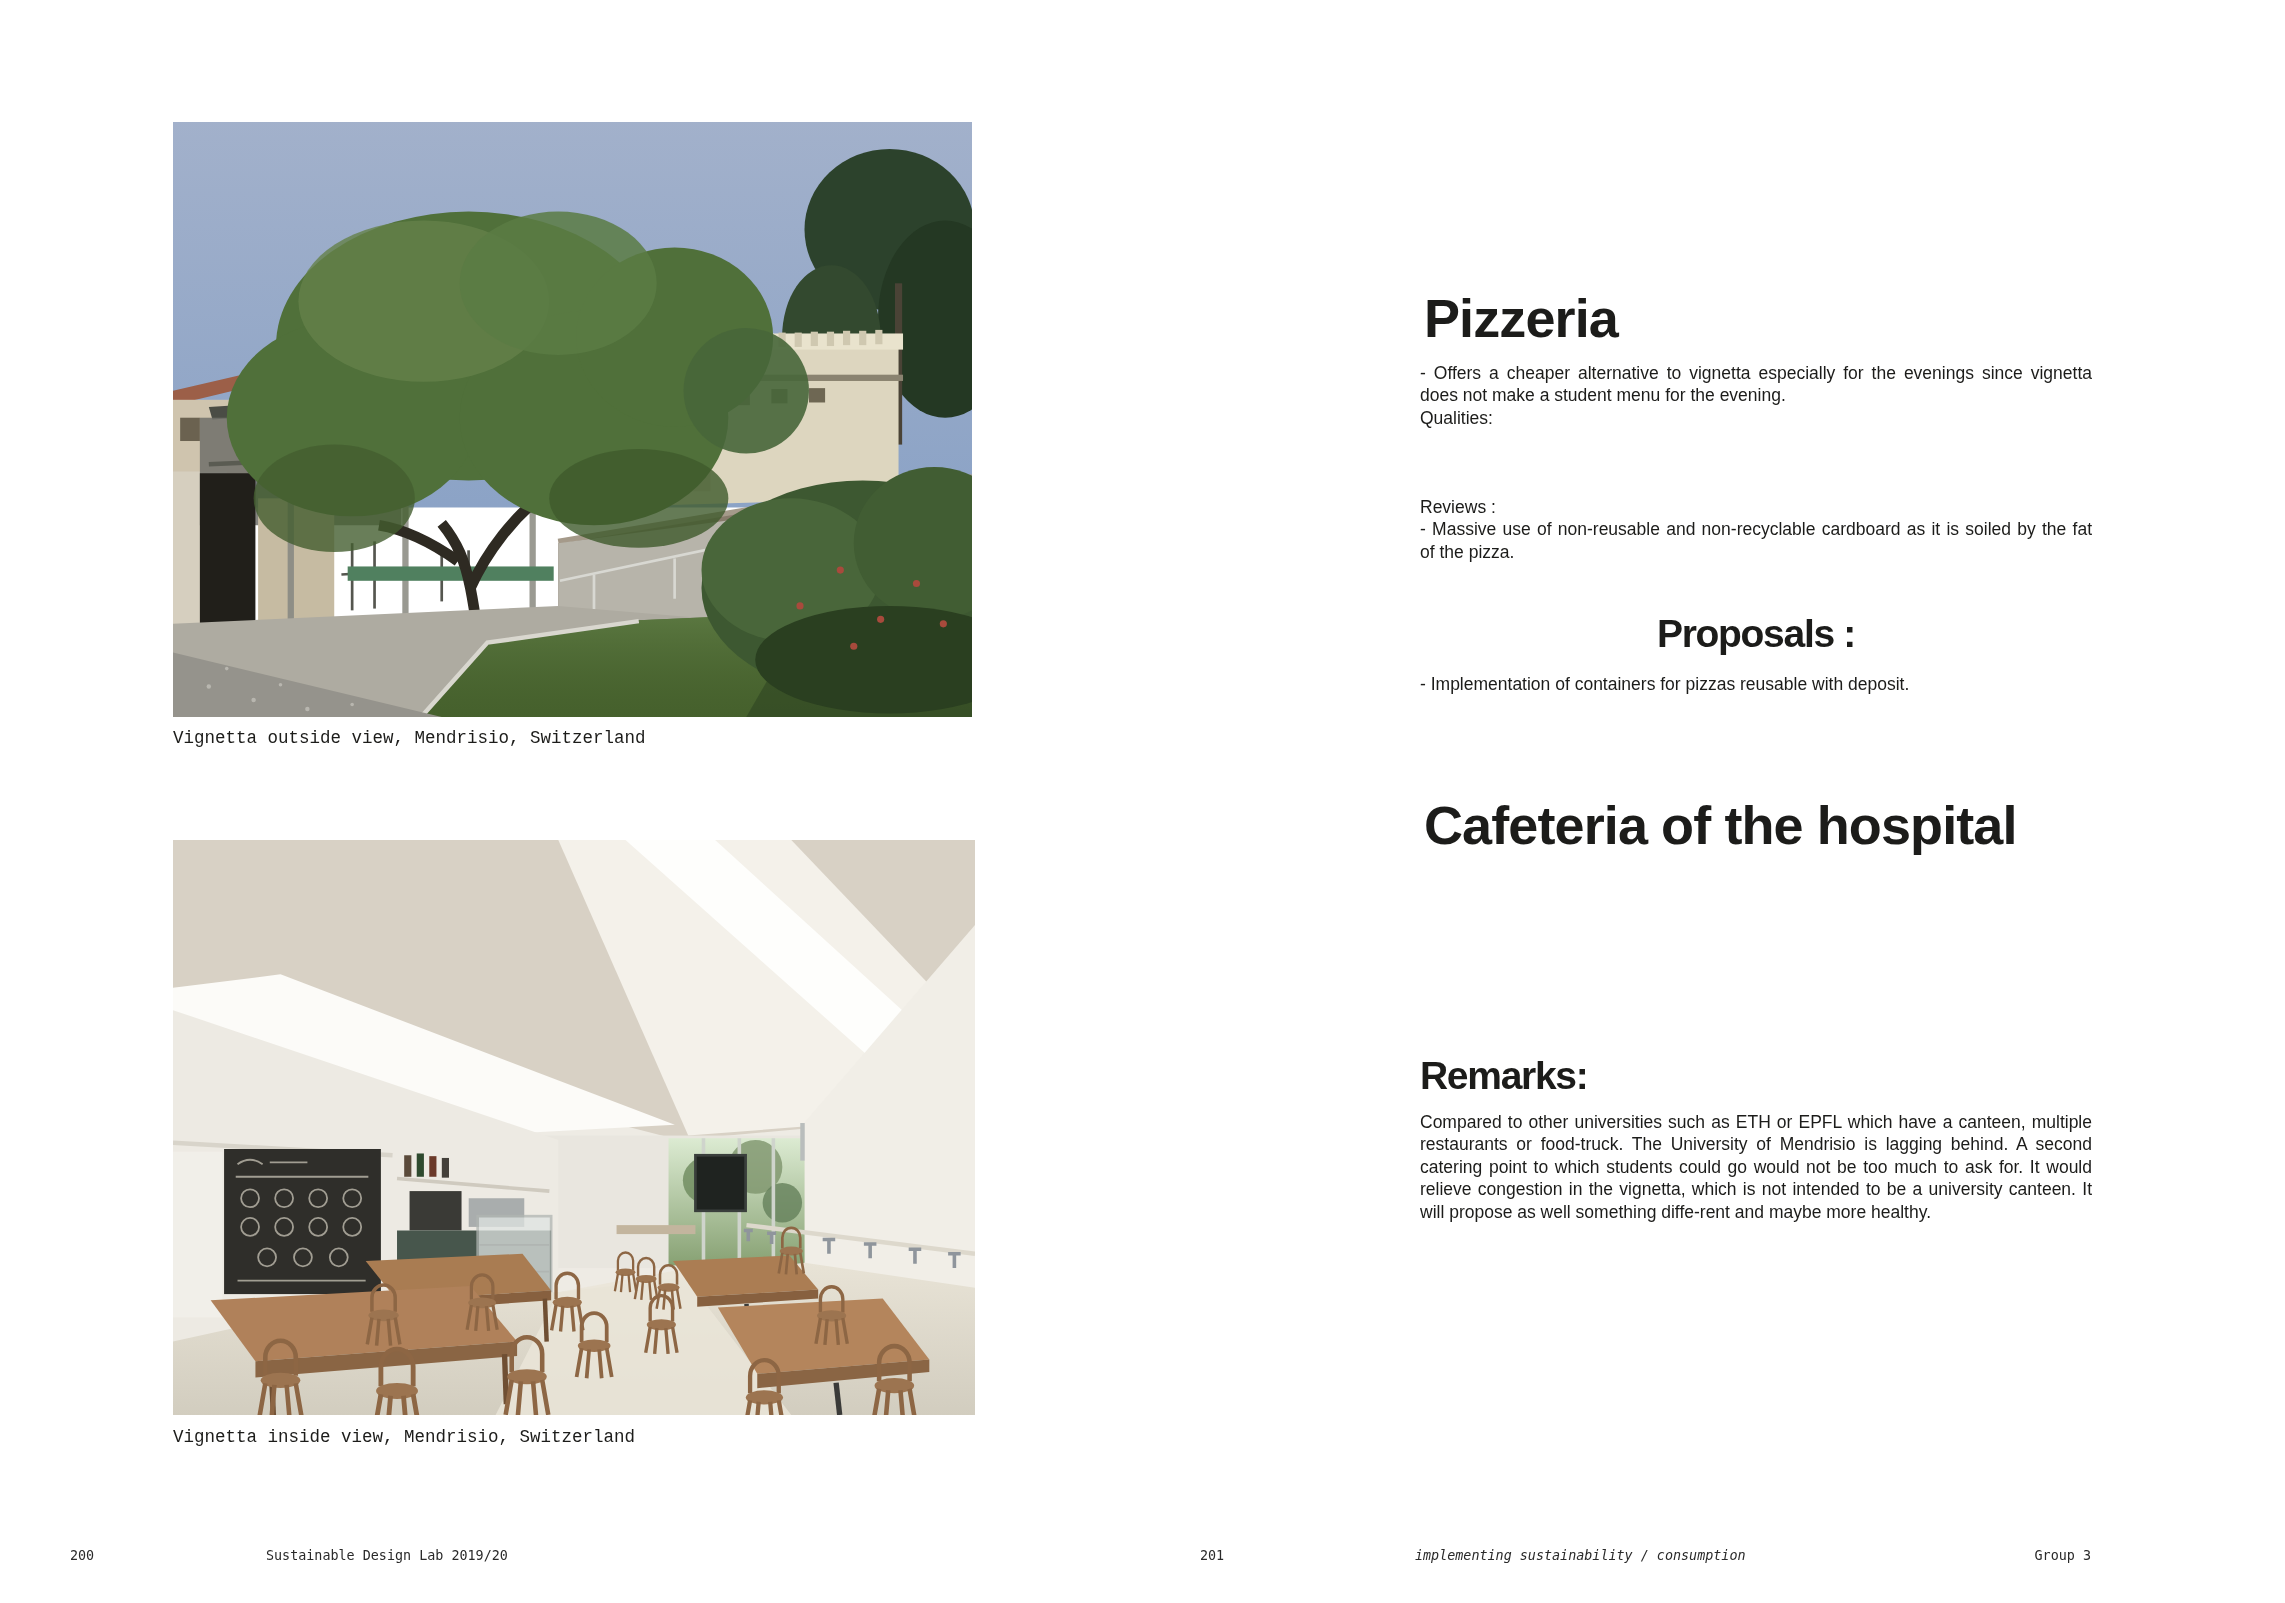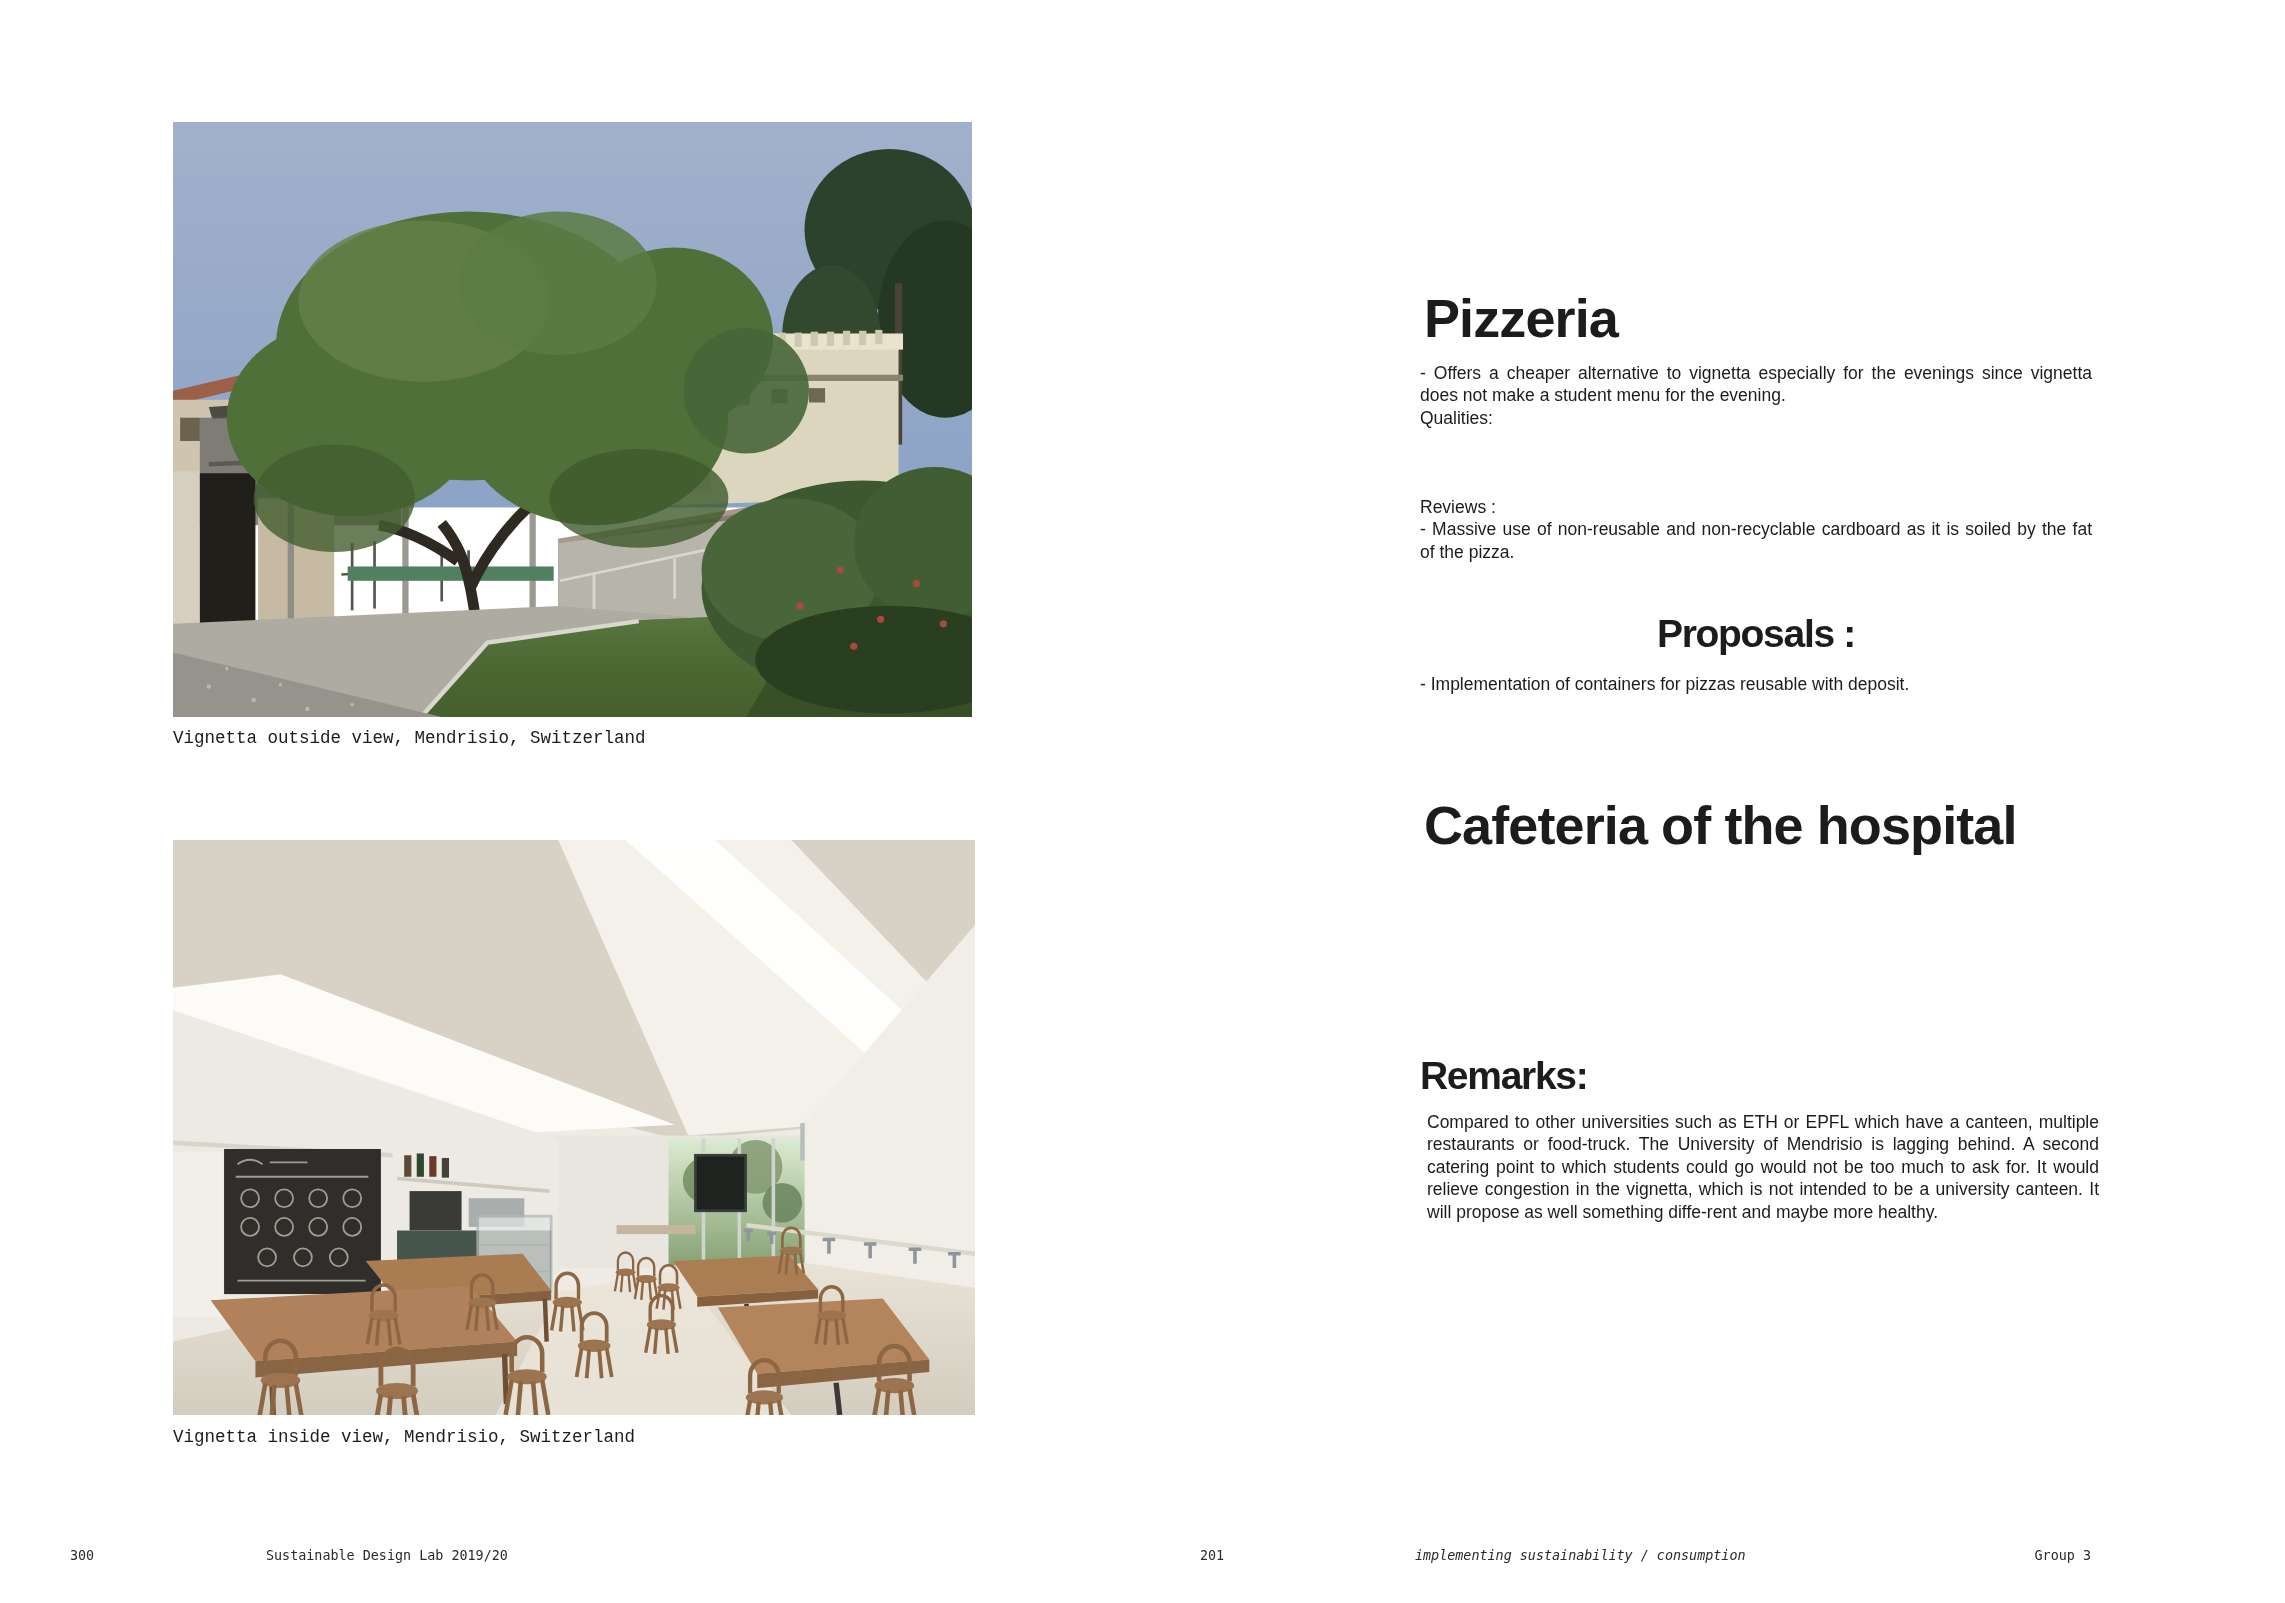--- a/index.html
+++ b/index.html
@@ -20,21 +20,21 @@
   .para{font-size:17.5px;line-height:22.4px;}
   .jl{text-align:justify;}
   .t1{top:287px;}
   .p-qualities{top:362px;}
   .p-reviews{top:496px;}
   .t2{top:614px;text-align:center;}
   .p-proposals{top:673px;}
   .t3{top:794px;}
   .p-cafeteria{top:870px;}
   .t4{top:1056px;}
-  .p-remarks{top:1111px;margin-left:7px;}
+  .p-remarks{top:1111px;}
   .footer-item{
     position:absolute;top:1548px;font-family:"DejaVu Sans Mono","Liberation Mono",monospace;
     font-size:13.4px;color:#2a2a2a;white-space:nowrap;
   }
   .f-200{left:70px;}
   .f-sdl{left:266px;}
   .f-201{left:1200px;}
   .f-imp{left:1415px;font-style:italic;}
   .f-group{right:195px;}
 </style>
@@ -374,20 +374,20 @@
 
   <h1 class="colblock h1 t3">Cafeteria of the hospital</h1>
 
 
   <h2 class="colblock h2 t4">Remarks:</h2>
 
   <div class="colblock para p-remarks">
     <div class="jl">Compared to other universities such as ETH or EPFL which have a canteen, multiple restaurants or food-truck. The University of Mendrisio is lagging behind. A second catering point to which students could go would not be too much to ask for. It would relieve congestion in the vignetta, which is not intended to be a university canteen. It will propose as well something diffe-rent and maybe more healthy.</div>
   </div>
 
-  <div class="footer-item f-200">300</div>
+  <div class="footer-item f-200">200</div>
   <div class="footer-item f-sdl">Sustainable Design Lab 2019/20</div>
   <div class="footer-item f-201">201</div>
   <div class="footer-item f-imp">implementing sustainability / consumption</div>
   <div class="footer-item f-group">Group 3</div>
 
 </div>
 
 
 </body></html>

